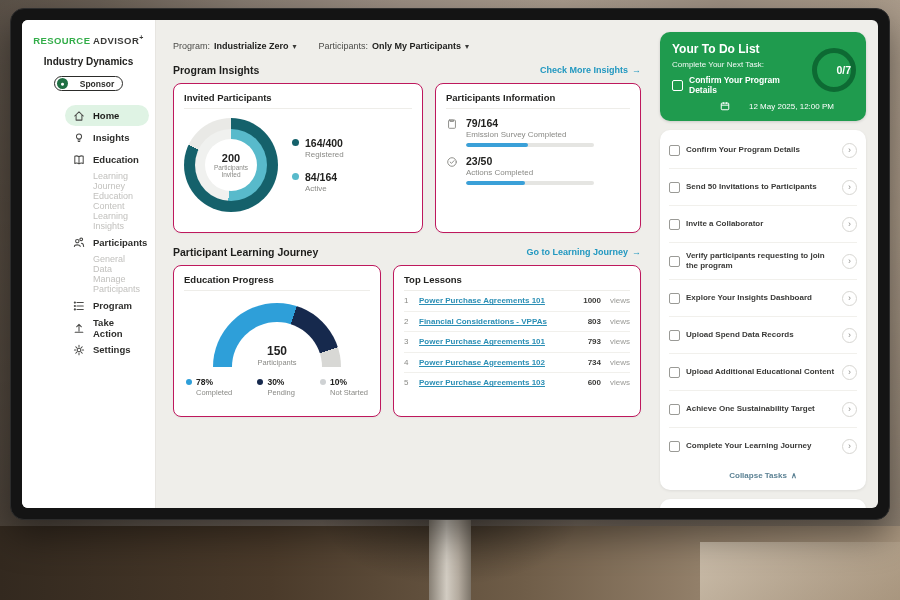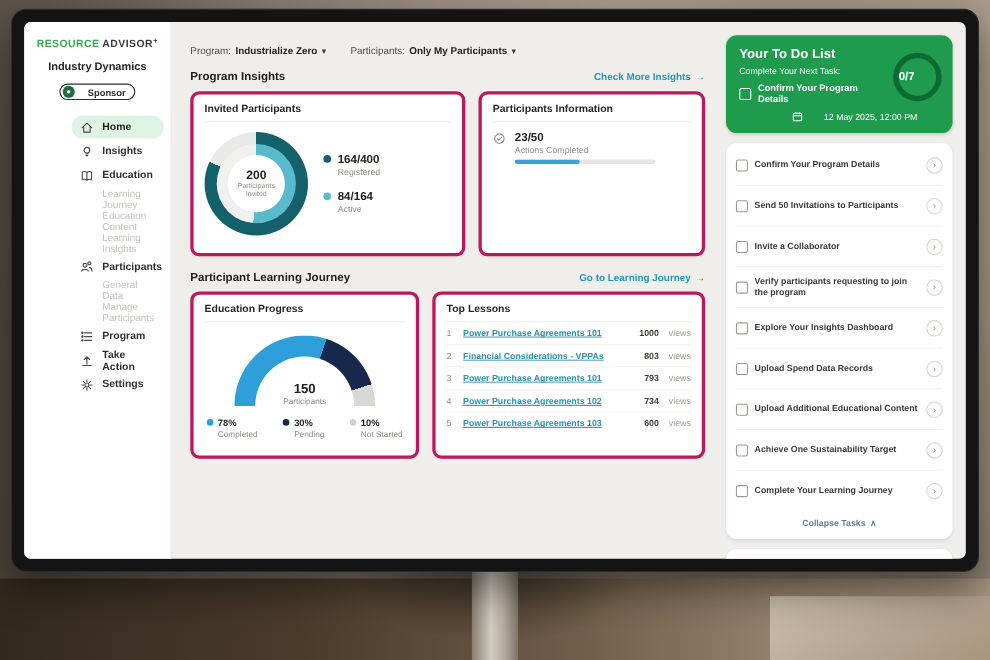--- a/index.html
+++ b/index.html
@@ -48,21 +48,21 @@
   .page-title{font-size:16.5px;font-weight:bold;color:#1b1b19;letter-spacing:.2px;}
   .filters{display:flex;gap:22px;margin-top:8px;align-items:center;}
   .filter{display:flex;align-items:center;gap:4px;font-size:9px;color:#4c4c49;cursor:pointer;}
   .f-value{font-weight:bold;color:#222220;}
   .caret{font-size:8px;color:#3a3a38;}
   .sec-row{display:flex;justify-content:space-between;align-items:center;margin-top:13px;}
   .sec-title{font-size:10.5px;font-weight:bold;color:#1e1e1c;}
   .sec-link{display:flex;align-items:center;gap:4px;font-size:9px;font-weight:bold;
     color:#2298c0;cursor:pointer;text-decoration:none;}
   .cards{display:flex;gap:12px;margin-top:7px;}
-  .card{background:#fff;border:3px solid #be185d;border-radius:8px;box-sizing:border-box;
+  .card{background:#fff;border:1px solid #be185d;border-radius:8px;box-sizing:border-box;
     padding:8px 10px;box-shadow:0 1px 2px rgba(0,0,0,.04);}
   .card-title{font-size:9.5px;font-weight:bold;color:#242422;padding-bottom:5px;border-bottom:1px solid #eeede9;}
   
   .card-invited{width:250px;height:150px;}
   .invited-body{display:flex;align-items:center;gap:14px;padding-top:9px;}
   .donut{position:relative;width:94px;height:94px;flex:0 0 94px;}
   .ring{position:absolute;border-radius:50%;}
   .ring.outer{inset:0;background:conic-gradient(#15616b 0 var(--outer,295deg),#e9e9e6 var(--outer,295deg) 360deg);}
   .ring.inner{inset:11px;background:conic-gradient(#58bacb 0 var(--inner,184deg),#f0f1ef var(--inner,184deg) 360deg);}
   .hole{position:absolute;inset:21px;background:#fff;border-radius:50%;display:flex;
@@ -116,21 +116,21 @@
     color:#fff;box-shadow:0 1px 3px rgba(0,0,0,.15);}
   .todo-title{font-size:12px;font-weight:bold;}
   .todo-sub{font-size:8px;margin-top:4px;opacity:.95;}
   .todo-next{display:flex;gap:6px;align-items:center;margin-top:6px;font-size:8.5px;
     font-weight:bold;padding-right:52px;}
   .todo-due{display:flex;gap:19px;align-items:center;margin-top:6px;font-size:8px;padding-left:48px;}
   .todo-due svg{width:10px;height:10px;stroke:#fff;fill:none;stroke-width:1.2;}
   .w-check{width:9px;height:9px;border:1px solid #fff;border-radius:2px;flex:0 0 9px;cursor:pointer;}
   .todo-ring{position:absolute;right:10px;top:16px;width:44px;height:44px;border-radius:50%;
     border:5px solid #0d6a33;box-sizing:border-box;display:flex;align-items:center;
-    justify-content:flex-start;font-size:10.5px;font-weight:bold;color:#fff;}
+    justify-content:flex-end;font-size:10.5px;font-weight:bold;color:#fff;}
   .tasks-card{background:#fff;border-radius:10px;padding:2px 9px 4px;box-shadow:0 1px 3px rgba(0,0,0,.08);}
   .task-row{display:flex;align-items:center;gap:6px;min-height:30px;border-bottom:1px solid #f1f0ec;
     padding:3px 0;cursor:pointer;}
   .t-check{width:9px;height:9px;border:1px solid #9a9a96;border-radius:2px;flex:0 0 9px;cursor:pointer;}
   .t-label{flex:1;font-size:8px;font-weight:600;color:#3a3a38;line-height:1.25;}
   .t-chevron{width:13px;height:13px;flex:0 0 13px;border:1px solid #d7d6d2;border-radius:50%;
     display:flex;align-items:center;justify-content:center;color:#8b8b88;font-size:9px;
     line-height:1;cursor:pointer;}
   .collapse-row{display:flex;justify-content:center;align-items:center;gap:4px;height:22px;
     font-size:8px;font-weight:bold;color:#5c8294;cursor:pointer;}
@@ -282,20 +282,33 @@
                 </div>
               </div>
             </div>
           </div>
         </div>
 
         <div class="card card-info">
           <div class="card-title">Participants Information</div>
           <div class="info-row">
             <svg viewBox="0 0 14 14">
+                <rect x="3" y="2.4" width="8" height="9.6" rx="1"></rect>
+                <path d="M5.2 2.4 h3.6 v1.6 h-3.6 z"></path>
+              </svg>
+            <div>
+              <div class="info-val">79/164</div>
+              <div class="info-lab">Emission Survey Completed</div>
+              <div class="bar">
+                  <div class="bar-fill" style="width: 48.1707%;"></div>
+                </div>
+            </div>
+          </div>
+          <div class="info-row">
+            <svg viewBox="0 0 14 14">
                 <circle cx="7" cy="7" r="5"></circle>
                 <path d="M4.8 7 L6.4 8.6 L9.4 5.4"></path>
               </svg>
             <div>
               <div class="info-val">23/50</div>
               <div class="info-lab">Actions Completed</div>
               <div class="bar">
                   <div class="bar-fill" style="width: 46%;"></div>
                 </div>
             </div>

